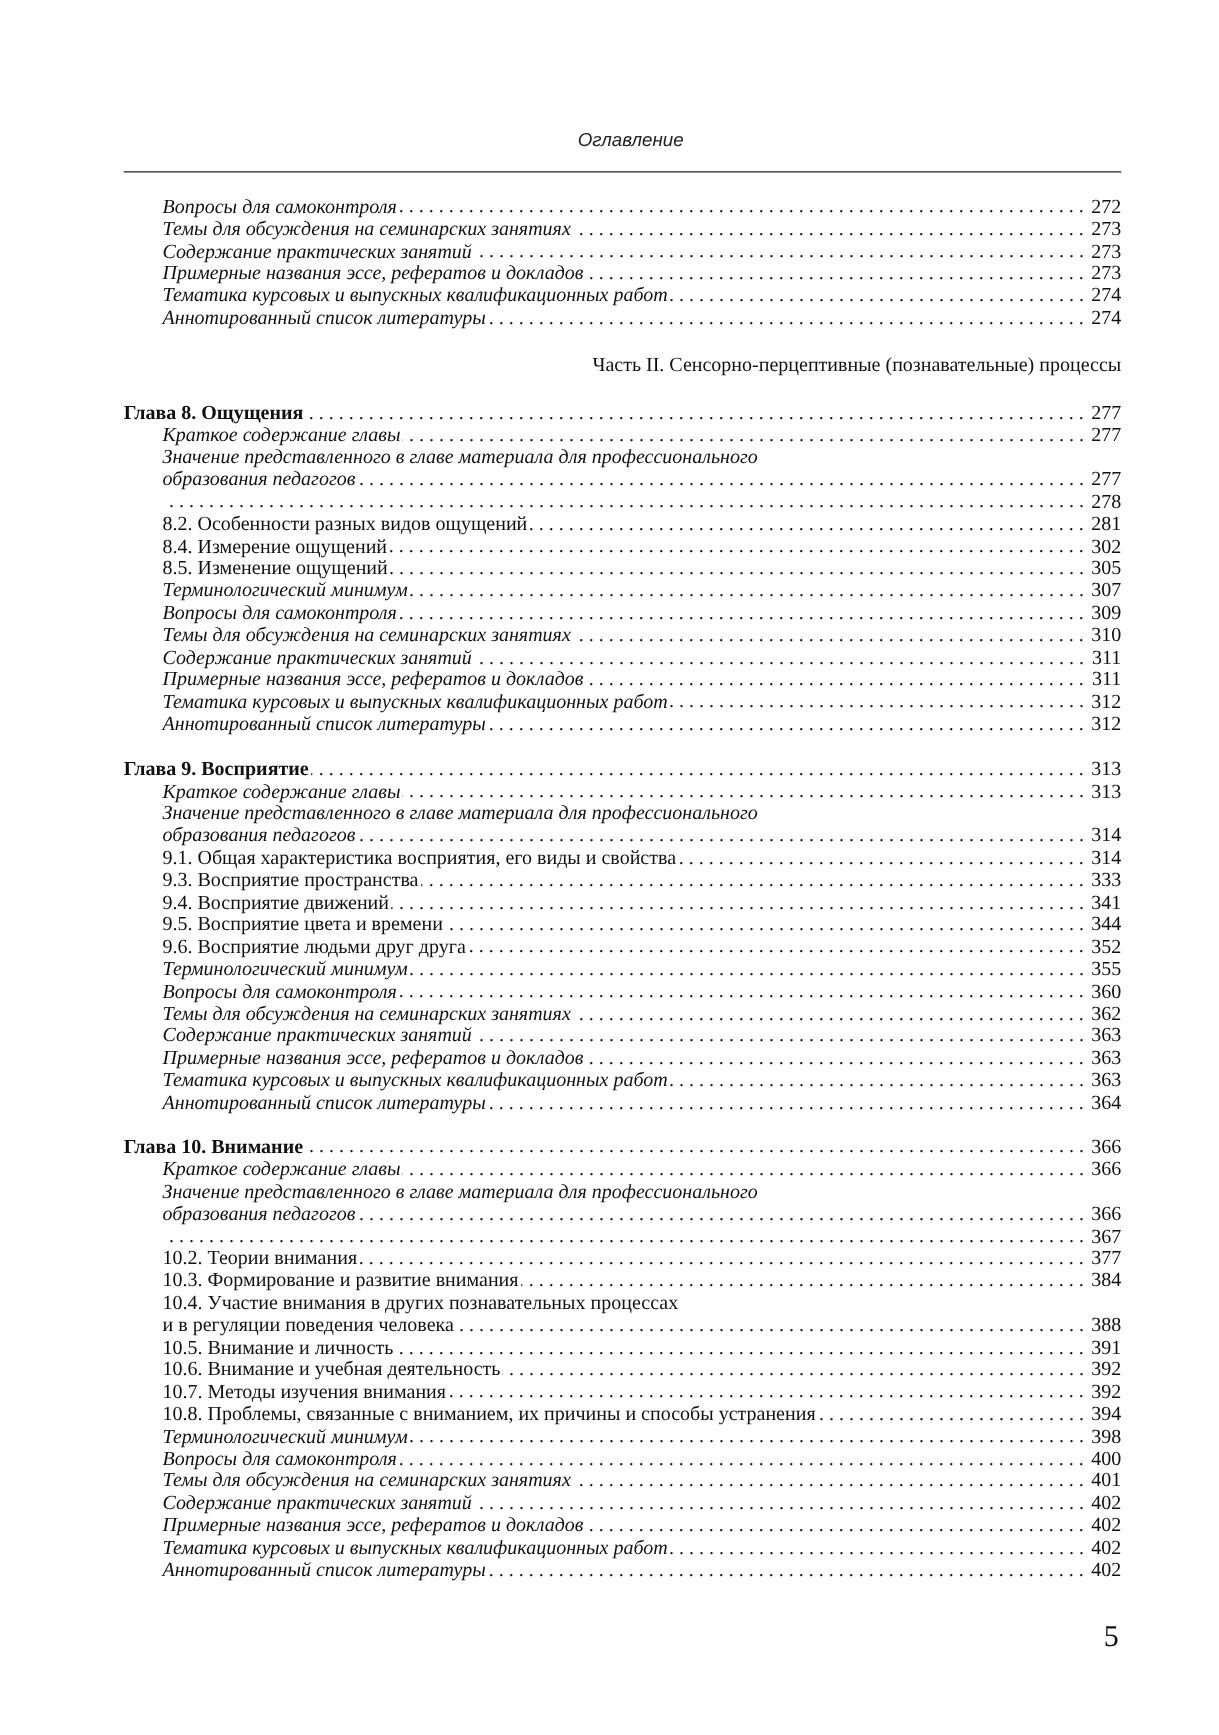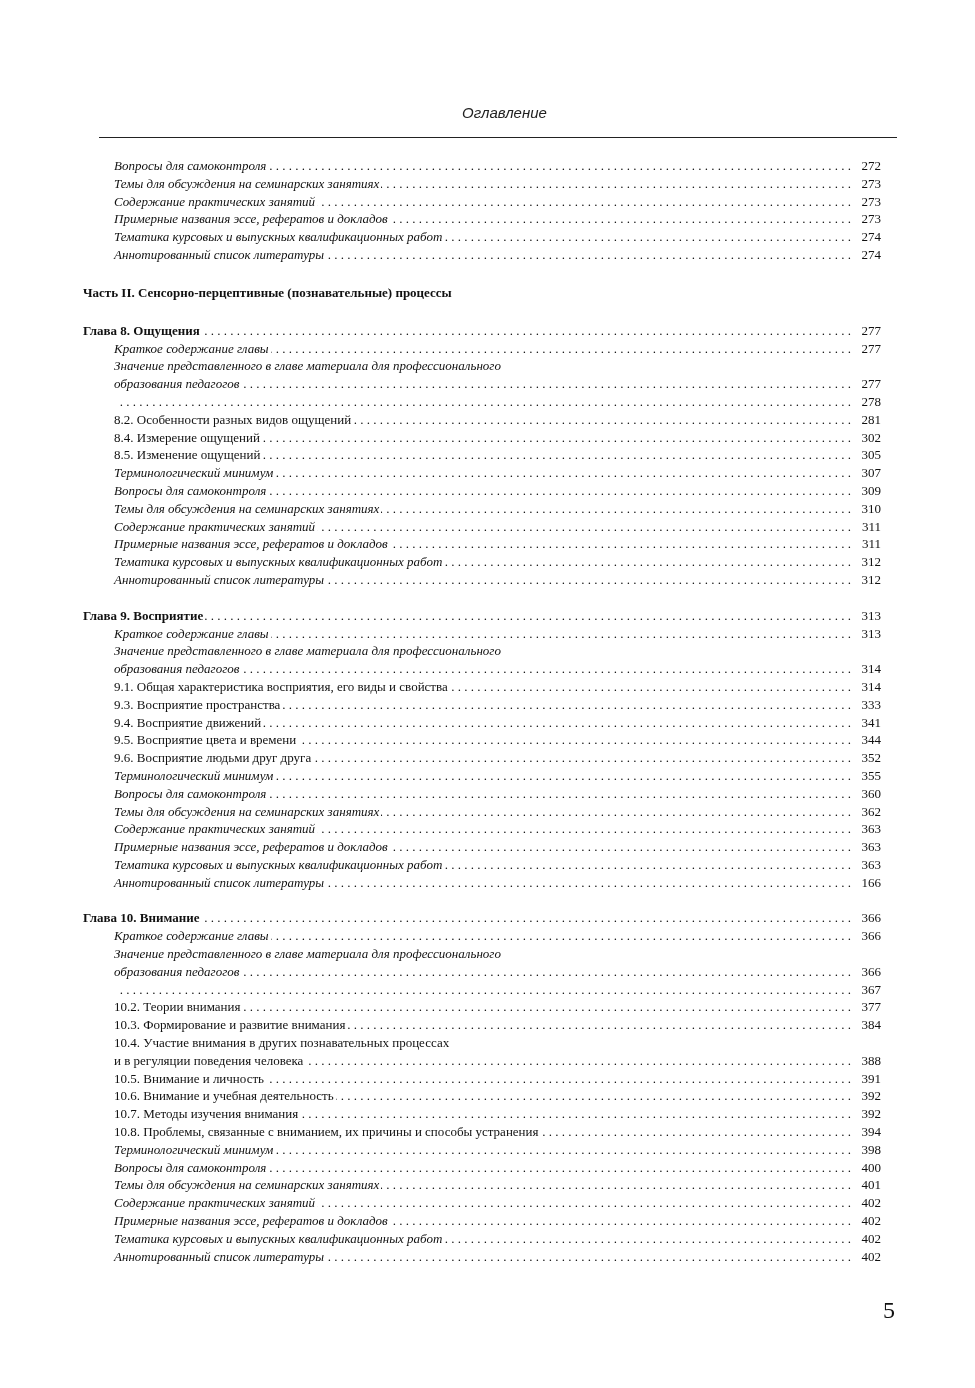--- a/index.html
+++ b/index.html
@@ -3,33 +3,33 @@
 <meta charset="utf-8">
 <style>
   html, body { margin: 0; padding: 0; background: #ffffff; }
   body { width: 975px; height: 1388px; position: relative; overflow: hidden; color: #111; }
   .page { position: absolute; left: 0; top: 0; width: 975px; height: 1388px; margin-left: 17px; }
   .running-head {
     position: absolute; left: 0; width: 975px; top: 104px; text-align: center;
     font-family: "Liberation Sans", sans-serif; font-style: italic; font-size: 15px; color: #222;
   }
   .rule { position: absolute; left: 82px; width: 798px; top: 137px; height: 1px; background: #222; }
-  .toc { position: absolute; left: 66px; top: 157px; width: 798px; font-family: "Liberation Serif", serif; font-size: 13px; }
+  .toc { position: absolute; left: 82px; top: 157px; width: 798px; font-family: "Liberation Serif", serif; font-size: 16px; }
   .row { display: flex; align-items: baseline; height: 17.8px; line-height: 17.8px; white-space: nowrap; }
   .row.sub { padding-left: 31px; }
   .row.it .t { font-style: italic; }
   .row.ch { font-weight: bold; }
   .row.ch .p { font-weight: normal; }
   .t { flex: 0 0 auto; }
   .dots { flex: 1 1 auto; overflow: hidden; font-weight: normal; font-style: normal; letter-spacing: 0; margin: 0 2px; }
   .dots::before { content: ". . . . . . . . . . . . . . . . . . . . . . . . . . . . . . . . . . . . . . . . . . . . . . . . . . . . . . . . . . . . . . . . . . . . . . . . . . . . . . . . . . . . . . . . . . . . . . . . . . . . . . . . . . . . . . . . . ."; white-space: nowrap; }
   .dots { direction: rtl; text-align: right; }
   .p { flex: 0 0 auto; min-width: 28px; text-align: right; }
   .gap-part { height: 18px; }
-  .part { font-weight: bold; height: 22px; line-height: 22px; }
+  .part { font-weight: normal; height: 22px; line-height: 22px; text-align: right; }
   .gap { height: 18px; }
   .folio { position: absolute; left: 866px; top: 1297px; font-family: "Liberation Serif", serif; font-size: 24px; }
 </style>
 </head>
 <body>
 
 <div class="page">
   <div class="running-head">Оглавление</div>
   <div class="rule"></div>
 
@@ -215,21 +215,21 @@
             <span class="p">363</span>
           </div>
           <div class="row sub it">
             <span class="t">Тематика курсовых и выпускных квалификационных работ</span>
             <span class="dots"></span>
             <span class="p">363</span>
           </div>
           <div class="row sub it">
             <span class="t">Аннотированный список литературы</span>
             <span class="dots"></span>
-            <span class="p">166</span>
+            <span class="p">364</span>
           </div>
         </div>
         <div class="gap"></div>
         <div>
           <div class="row ch">
             <span class="t">Глава 10. Внимание</span>
             <span class="dots"></span>
             <span class="p">366</span>
           </div>
           <div class="row sub it">

